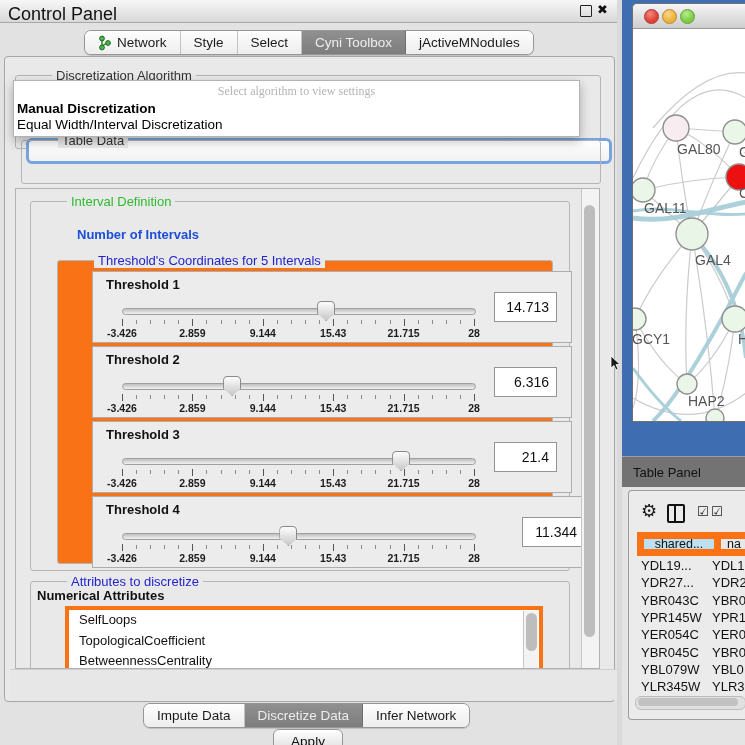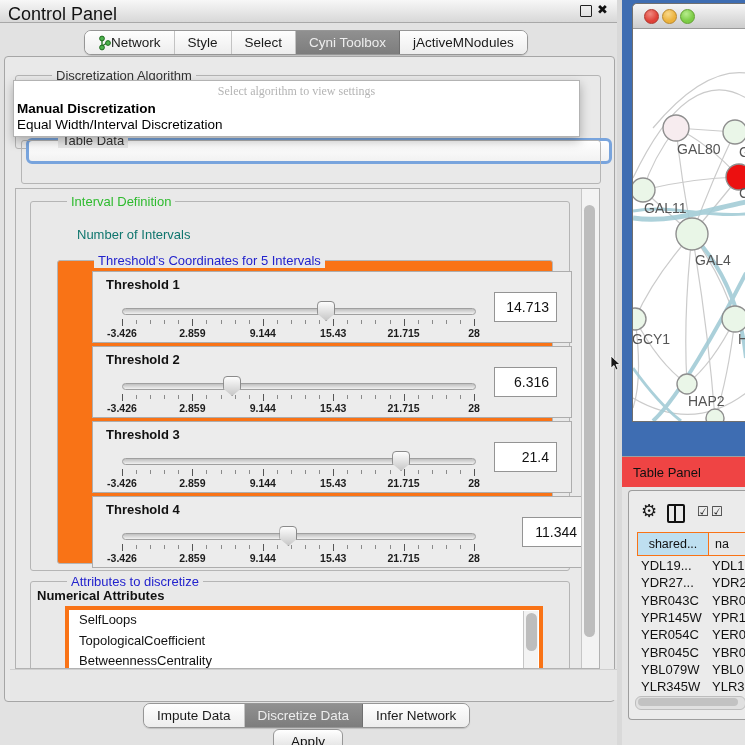--- a/index.html
+++ b/index.html
@@ -9,21 +9,21 @@
 
   
   #control-panel{left:0;top:0;width:617px;height:745px;background:#e2e2e2;border-right:1px solid #a8a8a8;}
   #cp-titlebar{left:0;top:0;width:617px;height:22px;background:linear-gradient(#f7f7f7,#d8d8d8);border-bottom:1px solid #a8a8a8;}
   #cp-title{left:8px;top:4px;font-size:18px;color:#111;}
   #float-btn{left:580px;top:5px;width:10px;height:10px;border:1.5px solid #222;border-radius:1px;}
   #close-btn{left:597px;top:2px;font-size:13px;font-weight:bold;color:#111;}
 
   
   #top-tabs{left:84px;top:30px;height:23px;display:flex;border:1px solid #969696;border-radius:7px;overflow:hidden;background:#fdfdfd;box-shadow:0 1px 1px rgba(0,0,0,.15);}
-  .seg{display:flex;align-items:center;padding:0 13px;font-size:13.5px;color:#1a1a1a;background:linear-gradient(#fefefe,#ededed);border-right:1px solid #c3c3c3;white-space:nowrap;}
+  .seg{display:flex;align-items:center;gap:6px;padding:0 13px;font-size:13.5px;color:#1a1a1a;background:linear-gradient(#fefefe,#ededed);border-right:1px solid #c3c3c3;white-space:nowrap;}
   .seg:last-child{border-right:none;}
   .seg.sel{background:linear-gradient(#909090,#7d7d7d);color:#ededed;border-right:1px solid #6f6f6f;}
 
   
   #content{left:4px;top:56px;width:609px;height:644px;background:#e9e9e9;border:1px solid #a6a6a6;border-radius:4px;}
 
   .group{position:absolute;border:1px solid #b5b5b5;border-radius:3px;}
   .group-label{position:absolute;top:-8px;left:8px;padding:0 4px;font-size:13px;background:#e9e9e9;margin-left:28px;}
   .gl-green{color:#2fbb2f;}
   .gl-blue{color:#2323cd;}
@@ -70,29 +70,29 @@
   #gap-strip{left:617px;top:0;width:5px;height:745px;background:#d9d9d9;}
   #blue-frame{left:622px;top:0;width:123px;height:456px;background:#3e6db2;}
   #net-window{left:632px;top:3px;width:113px;height:417px;background:#fff;border:1px solid #6f6f6f;border-right:none;border-radius:5px 0 0 0;overflow:hidden;}
   #net-titlebar{left:0;top:0;width:113px;height:24px;background:linear-gradient(#f6f6f6,#cdcdcd);border-bottom:1px solid #9a9a9a;border-radius:5px 0 0 0;}
   .light{position:absolute;top:5px;width:13px;height:13px;border-radius:50%;}
   #light-red{left:11px;background:radial-gradient(circle at 40% 30%,#f08a80,#df4138 60%);border:1px solid #ad352c;}
   #light-yellow{left:29px;background:radial-gradient(circle at 40% 30%,#f8d88a,#ecb23c 60%);border:1px solid #b8872b;}
   #light-green{left:47px;background:radial-gradient(circle at 40% 30%,#b8ec8e,#7ccc45 60%);border:1px solid #63a032;}
 
   
-  #table-panel-bar{left:622px;top:456px;width:123px;height:30px;background:#ef4444;border-top:1px solid #9f9f9f;}
+  #table-panel-bar{left:622px;top:456px;width:123px;height:30px;background:#737373;border-top:1px solid #9f9f9f;}
   #table-panel-title{left:11px;top:8px;font-size:13px;color:#111;}
   #table-window{left:628px;top:490px;width:117px;height:228px;background:#ebebeb;border:1px solid #9d9d9d;border-right:none;border-radius:4px 0 0 4px;overflow:hidden;}
   .tw-icon{position:absolute;color:#1a1a1a;}
   #col-icon{left:38px;top:13px;width:14px;height:15px;border:2px solid #111;border-radius:2px;}
   #col-icon::after{content:"";position:absolute;left:5px;top:0;width:2px;height:100%;background:#111;}
   .cb-icon{top:13px;font-size:13px;}
   #tbl-header{position:absolute;left:8px;top:41px;height:24px;display:flex;font-size:12.5px;color:#111;}
-  .hcell{border:1px solid #f97316;display:flex;align-items:center;justify-content:center;}
+  .hcell{border:7px solid #f97316;display:flex;align-items:center;justify-content:center;}
   .hcell.sel{background:#bedff0;}
   .hcell.plain{background:#e8e8e8;border-left:none;justify-content:flex-start;padding-left:6px;}
   #tbl-rows{position:absolute;left:8px;top:66px;width:109px;height:142px;overflow:hidden;}
   .trow{display:flex;height:17.3px;align-items:center;font-size:13px;color:#111;}
   .tc0{width:71px;padding-left:4px;}
   .tc1{width:34px;}
   #hscroll{position:absolute;left:6px;top:205px;width:109px;height:12px;background:#e0e0e0;border:1px solid #bdbdbd;border-radius:6px;}
   #hthumb{position:absolute;left:2px;top:1px;width:100px;height:8px;background:#c2c2c2;border-radius:5px;}
 
   
@@ -154,21 +154,21 @@
               <span>▼</span>
             </span>
         </div>
       </div>
 
       <div id="scrollpane" class="abs" style="left:10px;top:131px;">
 
         <div class="group" style="left:14px;top:12px;width:538px;height:368px;background:#e9e9e9;">
           <span class="group-label gl-green">Interval Definition</span>
 
-          <div class="abs" style="left:46px;top:25px;font-size:13px;font-weight:normal;color:#0f766e;">Number of Intervals</div>
+          <div class="abs" style="left:46px;top:25px;font-size:13px;font-weight:bold;color:#1d4ed8;">Number of Intervals</div>
           <div class="combo" style="left:194px;top:18px;width:276px;height:24px;">
             <span>5</span>
             <span class="stepper">
                 <span>▲</span>
                 <span>▼</span>
               </span>
           </div>
 
           <div class="group" style="left:26px;top:58px;width:494px;height:302px;background:#f97316;">
             <span class="group-label gl-blue">Threshold's Coordinates for 5 Intervals</span>

